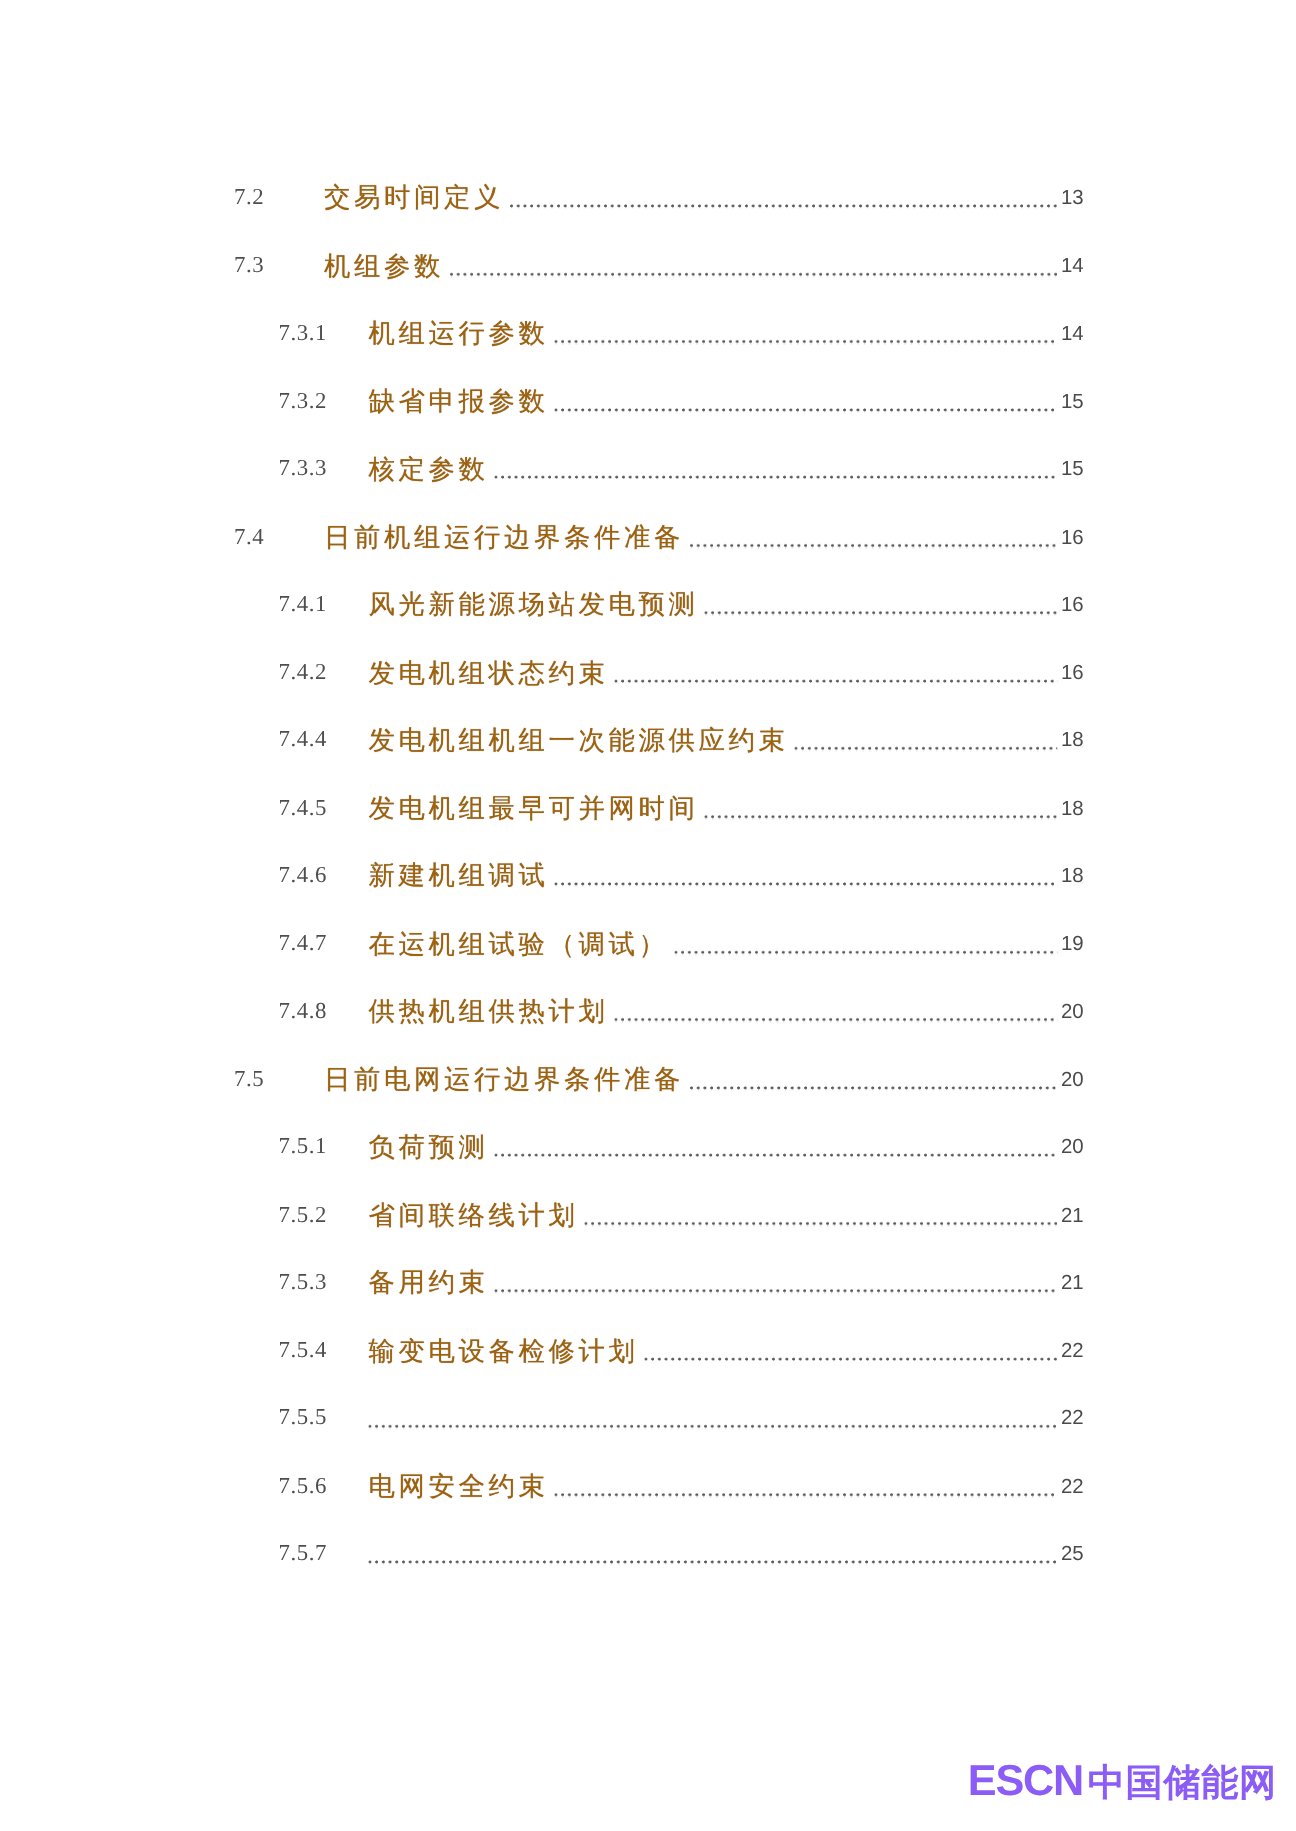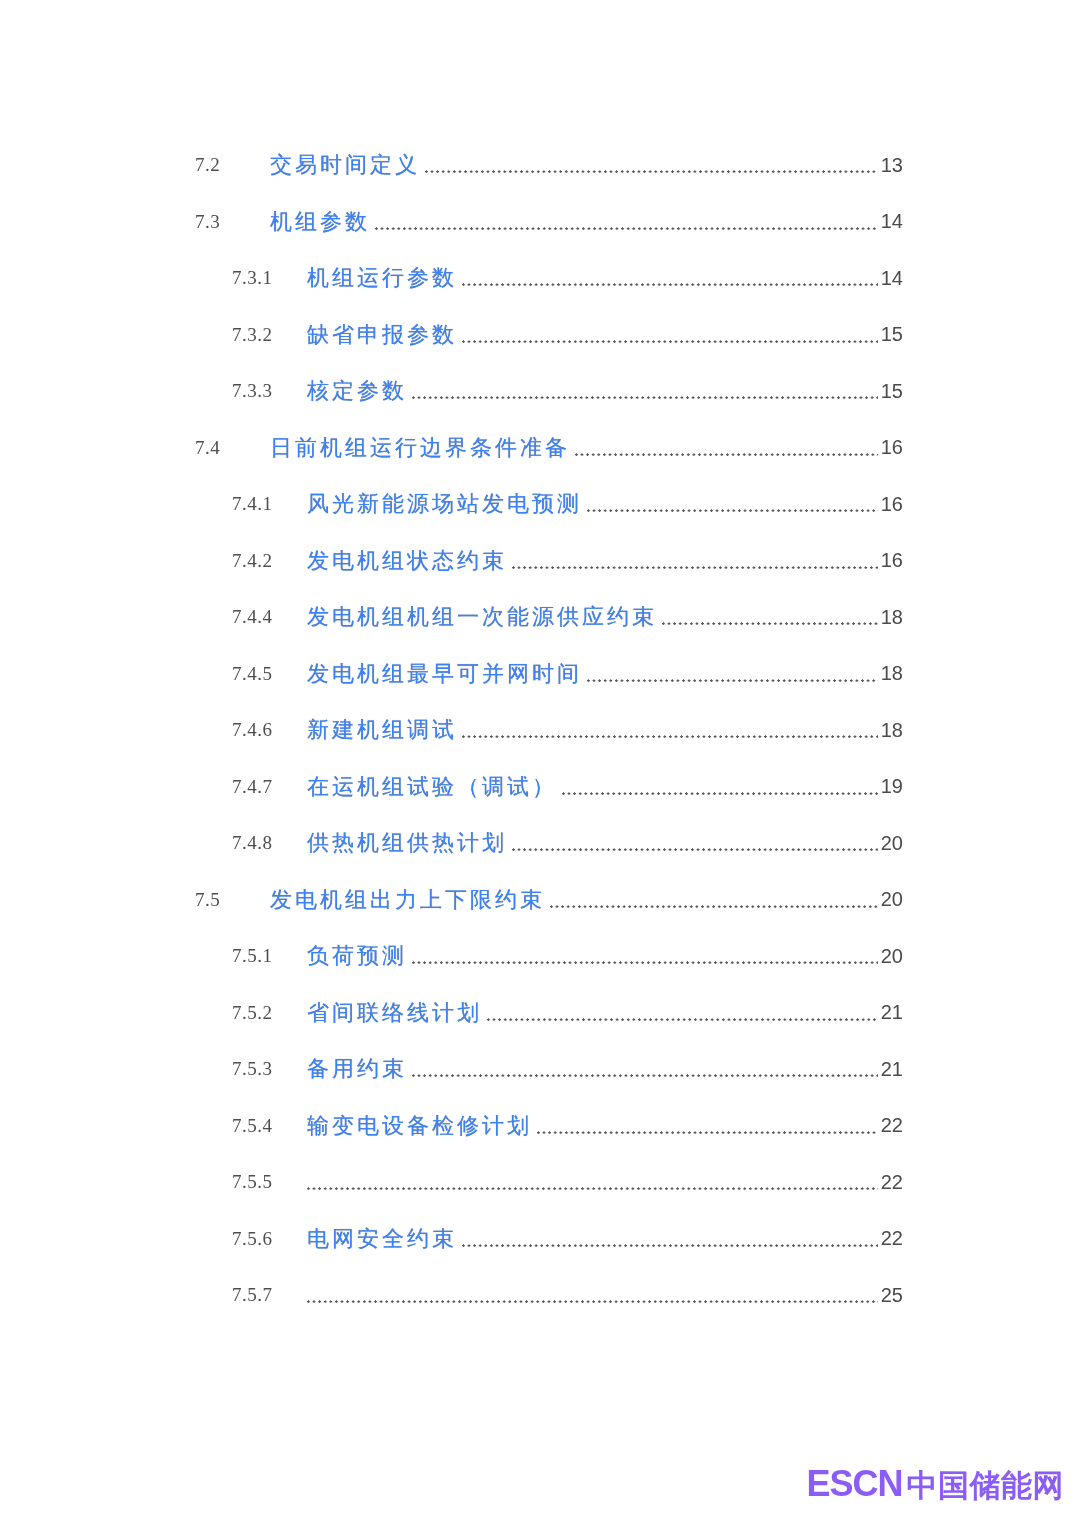--- a/index.html
+++ b/index.html
@@ -34,38 +34,38 @@
     flex: 0 0 75px;
     font-size: 19px;
     color: #4e4e4e;
     letter-spacing: 0.5px;
     white-space: nowrap;
   }
   .title {
     flex: 0 0 auto;
     font-size: 22px;
     letter-spacing: 3px;
-    color: #3b82f6;
+    color: #a16207;
     text-shadow: 0 0 0.8px #8a8a8a;
     white-space: nowrap;
     padding-right: 5px;
     text-align: right;
   }
   .leader {
     flex: 1 1 auto;
     height: 4px;
     transform: translateY(7px);
     background-image: radial-gradient(circle at 1.4px 1.6px, #5a5a5a 1.05px, rgba(0,0,0,0) 1.4px);
     background-size: 5.6px 4px;
     background-repeat: repeat-x;
   }
   .page-num {
     flex: 0 0 auto;
     font-family: "Liberation Sans", "DejaVu Sans", sans-serif;
-    font-size: 20px;
+    font-size: 17px;
     color: #4a4a4a;
     padding-left: 3px;
     white-space: nowrap;
   }
   
   .logo {
     position: absolute;
     right: 16px;
     bottom: 24px;
     display: flex;
@@ -165,21 +165,21 @@
       <span class="page-num">19</span>
     </div>
       <div class="toc-row l2">
       <span class="num">7.4.8</span>
       <span class="title">供热机组供热计划</span>
       <span class="leader"></span>
       <span class="page-num">20</span>
     </div>
       <div class="toc-row">
       <span class="num">7.5</span>
-      <span class="title">发电机组出力上下限约束</span>
+      <span class="title">日前电网运行边界条件准备</span>
       <span class="leader"></span>
       <span class="page-num">20</span>
     </div>
       <div class="toc-row l2">
       <span class="num">7.5.1</span>
       <span class="title">负荷预测</span>
       <span class="leader"></span>
       <span class="page-num">20</span>
     </div>
       <div class="toc-row l2">

